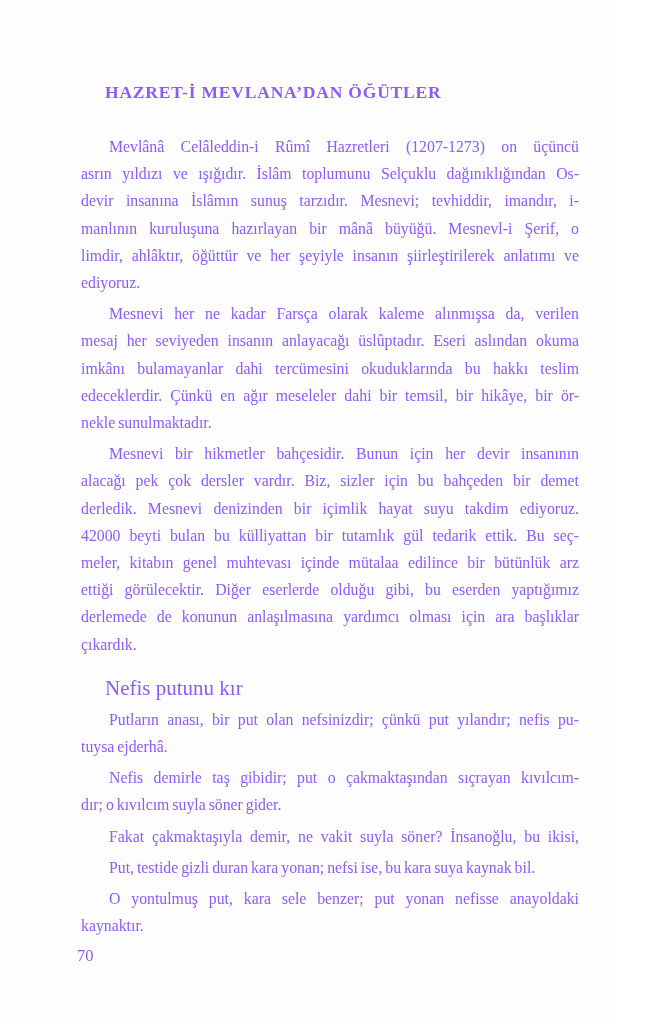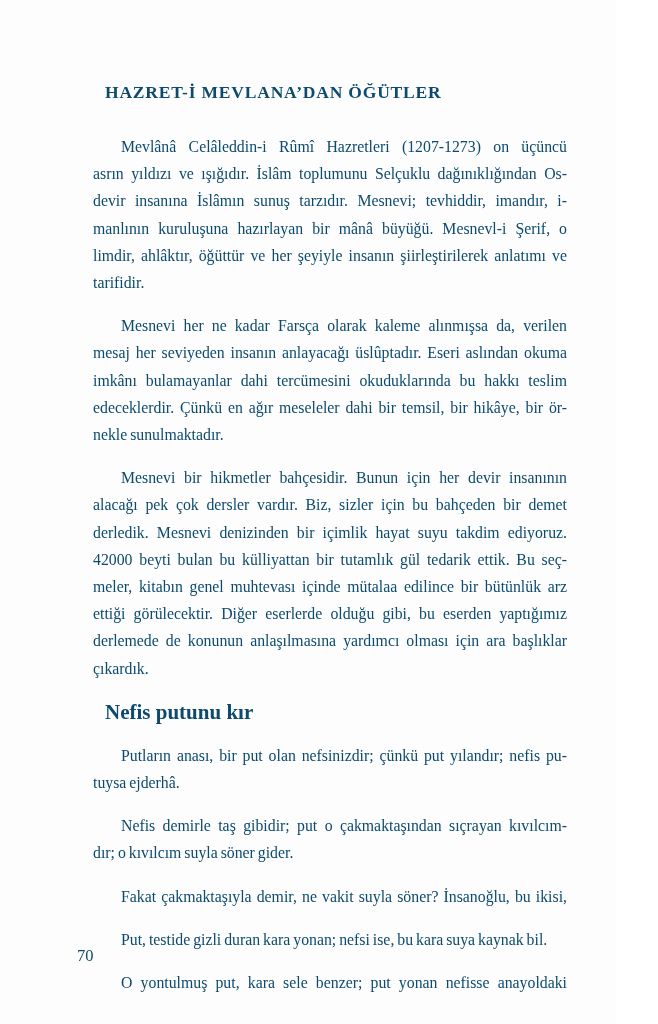--- a/index.html
+++ b/index.html
@@ -3,50 +3,50 @@
 <meta charset="utf-8">
 <style>
   html, body { margin: 0; padding: 0; }
   body { background: #ffffff; }
   .page {
     position: relative;
     width: 616px;
     height: 1024px;
     background: #fdfdfd;
     font-family: "Liberation Serif", serif;
-    color: #0c4a6e;
+    color: #8b5cf6;
     overflow: hidden;
   }
   .text-block {
     position: absolute;
     left: 77px;
     top: 80px;
     width: 506px;
   }
   .chapter-title {
     font-size: 17.5px;
     font-weight: bold;
     letter-spacing: 0.8px;
     line-height: 25px;
     margin: 0 0 28px 28px;
     white-space: nowrap;
   }
-  .paragraph { margin: 16px; }
+  .paragraph { margin: 4px; }
   .line {
     font-size: 15.8px;
     line-height: 27.2px;
     word-spacing: -1px;
     text-align: justify;
     text-align-last: justify;
   }
   .line.first { margin-left: 28px; }
   .line.last  { text-align-last: left; }
   .subheading {
     font-size: 21px;
-    font-weight: bold;
+    font-weight: normal;
     line-height: 27px;
     margin: 17px 0 0 28px;
     white-space: nowrap;
   }
   .page-number {
     position: absolute;
     left: 77px;
     top: 946px;
     font-size: 16.5px;
     line-height: 20px;
@@ -59,21 +59,21 @@
 <div class="page">
   <div class="text-block">
     <h1 class="chapter-title">HAZRET-İ MEVLANA’DAN ÖĞÜTLER</h1>
     <div id="blocks">
         <div class="paragraph">
           <div class="line first">Mevlânâ Celâleddin-i Rûmî Hazretleri (1207-1273) on üçüncü</div>
           <div class="line">asrın yıldızı ve ışığıdır. İslâm toplumunu Selçuklu dağınıklığından Os-</div>
           <div class="line">devir insanına İslâmın sunuş tarzıdır. Mesnevi; tevhiddir, imandır, i-</div>
           <div class="line">manlının kuruluşuna hazırlayan bir mânâ büyüğü. Mesnevl-i Şerif, o</div>
           <div class="line">limdir, ahlâktır, öğüttür ve her şeyiyle insanın şiirleştirilerek anlatımı ve</div>
-          <div class="line last">tarifidir.</div>
+          <div class="line last">ediyoruz.</div>
         </div>
         <div class="paragraph">
           <div class="line first">Mesnevi her ne kadar Farsça olarak kaleme alınmışsa da, verilen</div>
           <div class="line">mesaj her seviyeden insanın anlayacağı üslûptadır. Eseri aslından okuma</div>
           <div class="line">imkânı bulamayanlar dahi tercümesini okuduklarında bu hakkı teslim</div>
           <div class="line">edeceklerdir. Çünkü en ağır meseleler dahi bir temsil, bir hikâye, bir ör-</div>
           <div class="line last">nekle sunulmaktadır.</div>
         </div>
         <div class="paragraph">
           <div class="line first">Mesnevi bir hikmetler bahçesidir. Bunun için her devir insanının</div>
@@ -95,17 +95,18 @@
           <div class="line last">dır; o kıvılcım suyla söner gider.</div>
         </div>
         <div class="paragraph">
           <div class="line first">Fakat çakmaktaşıyla demir, ne vakit suyla söner? İnsanoğlu, bu ikisi,</div>
         </div>
         <div class="paragraph">
           <div class="line first last">Put, testide gizli duran kara yonan; nefsi ise, bu kara suya kaynak bil.</div>
         </div>
         <div class="paragraph">
           <div class="line first">O yontulmuş put, kara sele benzer; put yonan nefisse anayoldaki</div>
+          <div class="line last">kaynaktır.</div>
         </div>
       </div>
   </div>
   <div class="page-number">70</div>
 </div>
 
 </body></html>

